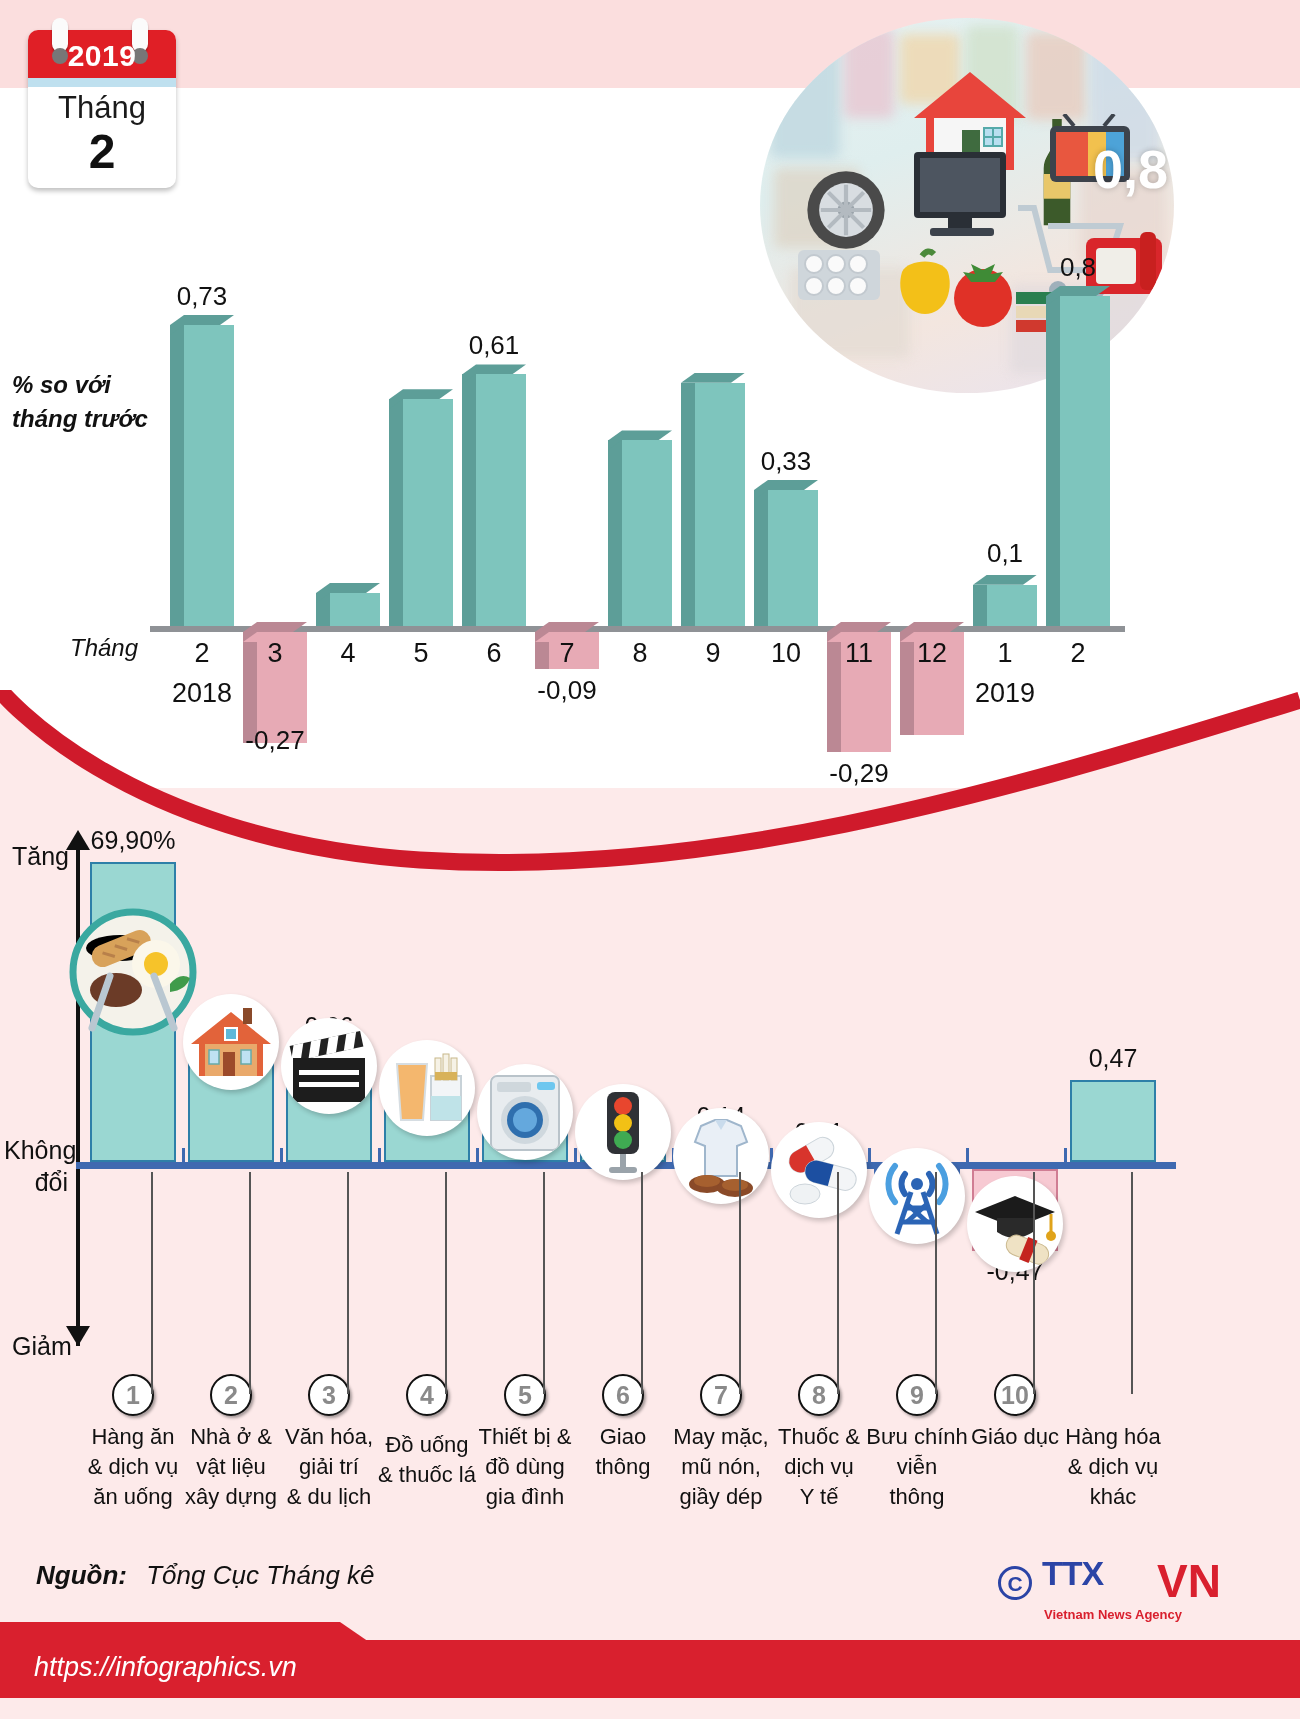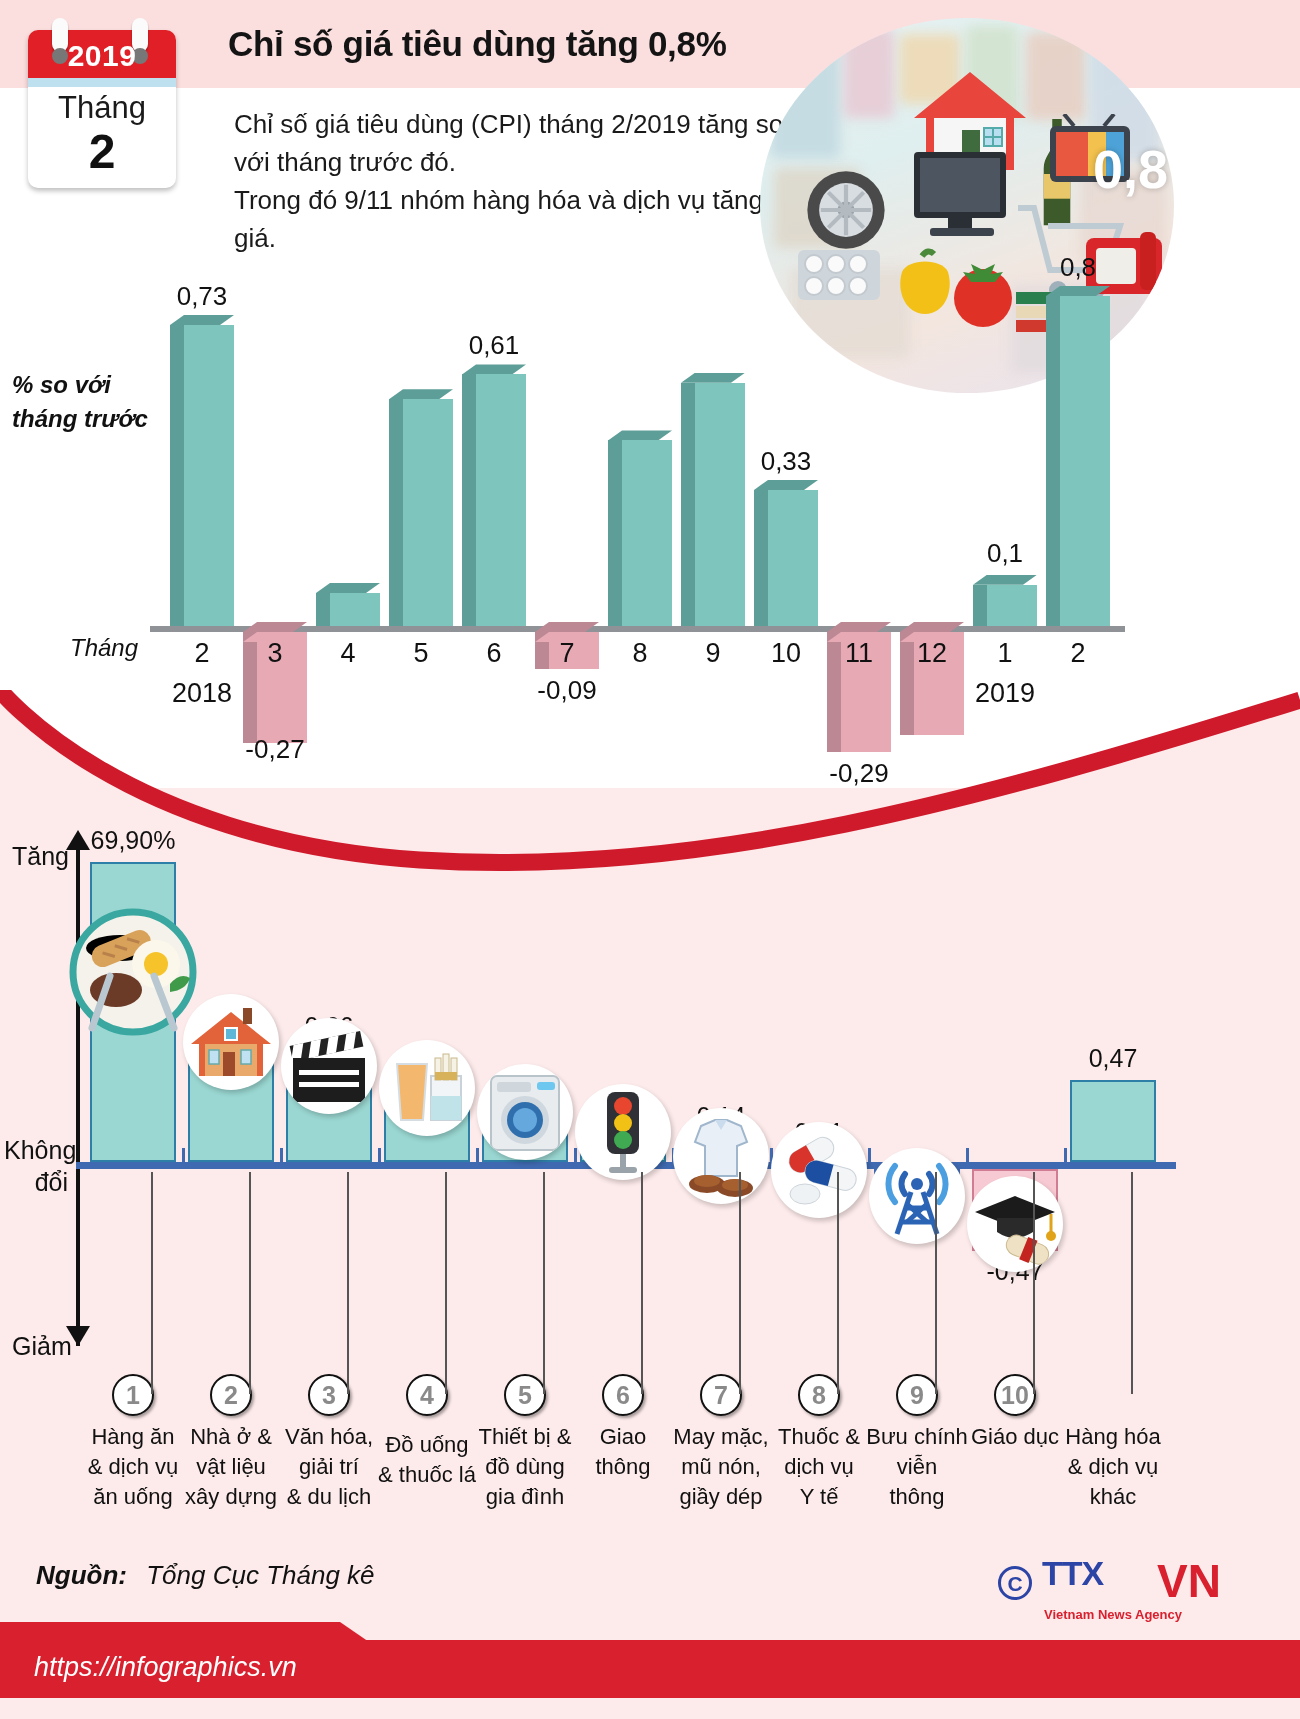--- a/index.html
+++ b/index.html
@@ -152,23 +152,20 @@
     <div class="cal-blue"></div>
     <div class="cal-year">2019</div>
     <div class="cal-ring l"></div>
     <div class="cal-ring r"></div>
     <div class="cal-ring-knob l"></div>
     <div class="cal-ring-knob r"></div>
     <div class="cal-thang">Tháng</div>
     <div class="cal-num">2</div>
   </div>
 
-  <div class="headline">Chỉ số giá tiêu dùng tăng 0,8%</div>
-  <div class="subtitle" style="white-space:pre-line">Chỉ số giá tiêu dùng (CPI) tháng 2/2019 tăng so với tháng trước đó.
-Trong đó 9/11 nhóm hàng hóa và dịch vụ tăng giá.</div>
 
   <div class="collage">
     <div class="disc">
       <div class="blurshelf">
         <i style="left:10px;top:20px;width:70px;height:120px;background:#bcd6df"></i>
         <i style="left:84px;top:10px;width:50px;height:90px;background:#e8c3cf"></i>
         <i style="left:140px;top:16px;width:60px;height:70px;background:#f0d5a8"></i>
         <i style="left:206px;top:8px;width:52px;height:96px;background:#cfe0c8"></i>
         <i style="left:266px;top:14px;width:60px;height:88px;background:#e9c9bb"></i>
         <i style="left:330px;top:22px;width:70px;height:120px;background:#cdd9e6"></i>
@@ -276,21 +273,21 @@
           <div style="position: absolute; left: 0px; top: -10px; width: 64px; height: 10px; background: rgb(93, 158, 152); clip-path: polygon(0px 100%, 14px 0px, 100% 0px, 50px 100%);"></div>
         </div>
         <div class="c1-lbl" style="left: 164px; width: 76px; text-align: center; top: -19.125px;">0,73</div>
         <div class="c1-mon" style="left: 156px; width: 92px;">2</div>
         <div class="bar3d" style="left: 243px; top: 332px; width: 64px; height: 111.375px;">
           <div class="side" style="background:#bb8894; height:111.37500000000001px;"></div>
           <div class="face" style="background:#e7aab5; width:50px; height:111.37500000000001px;"></div>
           <div class="top" style="width:0;height:0;border-left:14px solid transparent;border-bottom:10px solid #e7aab5; margin-left:0;"></div>
           <div style="position: absolute; left: 0px; top: -10px; width: 64px; height: 10px; background: rgb(187, 136, 148); clip-path: polygon(0px 100%, 14px 0px, 100% 0px, 50px 100%);"></div>
         </div>
-        <div class="c1-lbl" style="left: 237px; width: 76px; text-align: center; top: 434px;">-0,27</div>
+        <div class="c1-lbl" style="left: 237px; width: 76px; text-align: center; top: 425px;">-0,27</div>
         <div class="c1-mon" style="left: 229px; width: 92px;">3</div>
         <div class="bar3d" style="left: 316px; top: 293px; width: 64px; height: 33px;">
           <div class="side" style="background:#5d9e98; height:33px;"></div>
           <div class="face" style="background:#7ec5bd; width:50px; height:33px;"></div>
           <div class="top" style="width:0;height:0;border-left:14px solid transparent;border-bottom:10px solid #5d9e98; margin-left:0;"></div>
           <div style="position: absolute; left: 0px; top: -10px; width: 64px; height: 10px; background: rgb(93, 158, 152); clip-path: polygon(0px 100%, 14px 0px, 100% 0px, 50px 100%);"></div>
         </div>
         <div class="c1-mon" style="left: 302px; width: 92px;">4</div>
         <div class="bar3d" style="left: 389px; top: 99.125px; width: 64px; height: 226.875px;">
           <div class="side" style="background:#5d9e98; height:226.87500000000003px;"></div>

